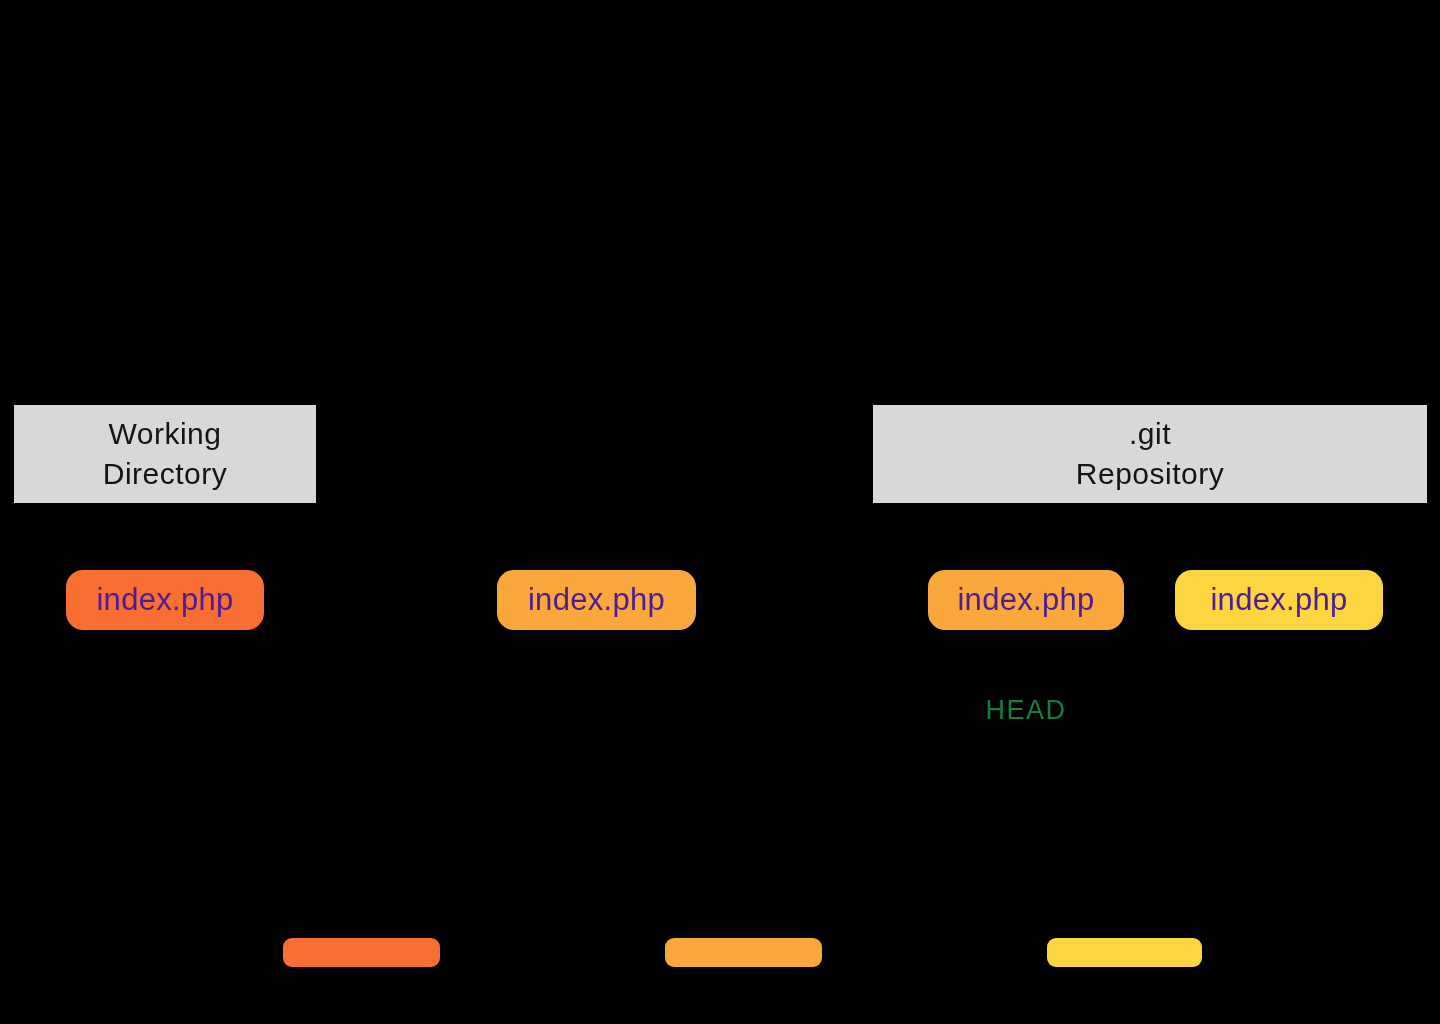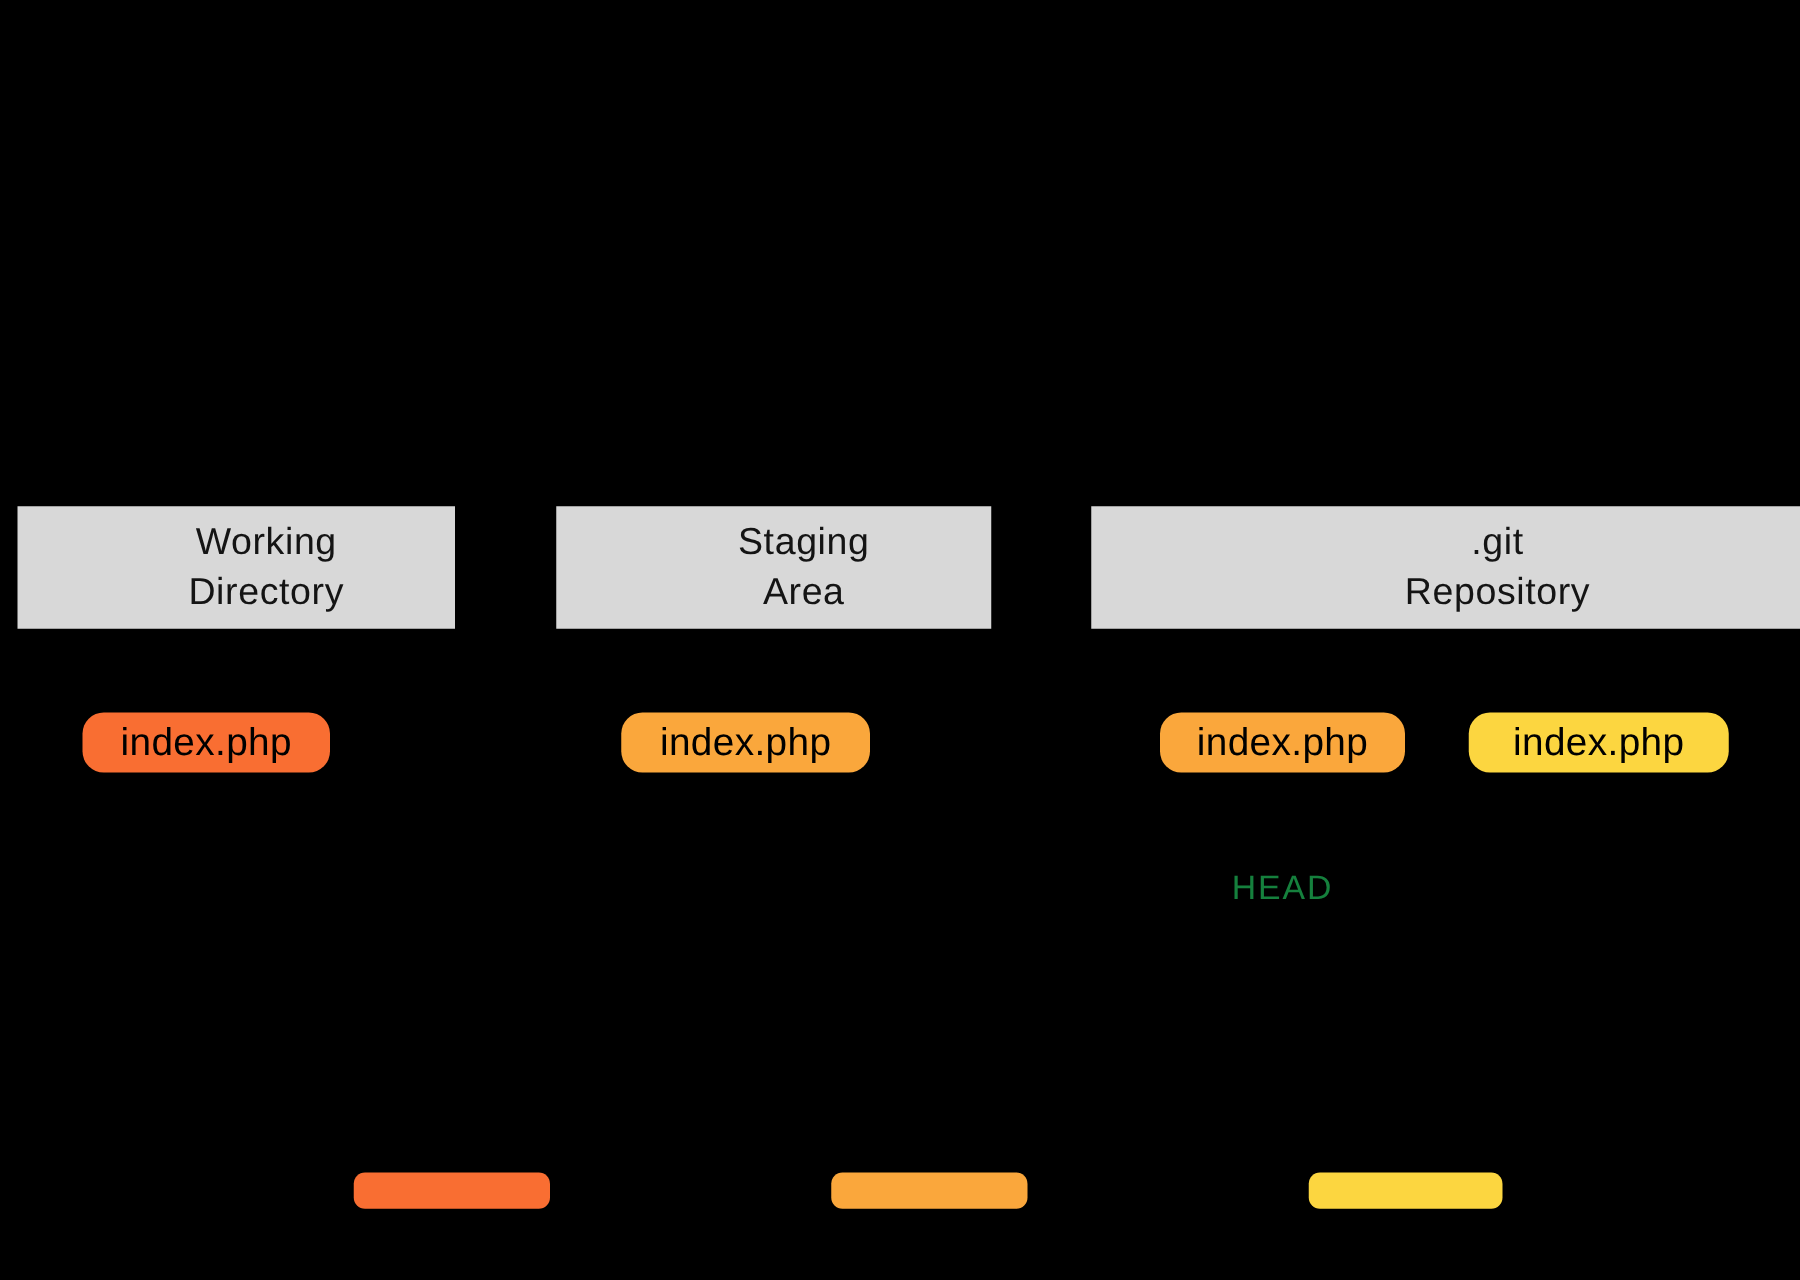--- a/index.html
+++ b/index.html
@@ -18,45 +18,44 @@
 
   
   .header-box {
     position: absolute;
     top: 405px;
     height: 98px;
     background: #D8D8D8;
     display: flex;
     align-items: center;
     justify-content: center;
-    padding-left: 48px;
   }
   .header-box .title {
     color: #141414;
     font-size: 30px;
     font-weight: 500;
     line-height: 40px;
     text-align: center;
     white-space: pre-line;
     letter-spacing: 0.5px;
   }
   #box-working    { left: 14px;  width: 302px; }
   #box-staging    { left: 445px; width: 300px; }
   #box-repository { left: 873px; width: 554px; }
 
   
   .file-pill {
     position: absolute;
     top: 570px;
-    height: 48px;
+    height: 60px;
     border-radius: 17px;
     display: flex;
     align-items: center;
     justify-content: center;
-    color: #000000;
+    color: #4c1d95;
     font-size: 31px;
     letter-spacing: 0.3px;
   }
   #pill-working      { left: 66px;   width: 198px; }
   #pill-staging      { left: 497px;  width: 199px; }
   #pill-repo-orange  { left: 928px;  width: 196px; }
   #pill-repo-yellow  { left: 1175px; width: 208px; }
 
   
   .head-label {
@@ -85,24 +84,20 @@
 </head>
 <body>
 
 <div id="canvas">
 
   <div class="header-box" id="box-working">
     <div class="title">Working
 Directory</div>
   </div>
 
-  <div class="header-box" id="box-staging">
-    <div class="title">Staging
-Area</div>
-  </div>
 
   <div class="header-box" id="box-repository">
     <div class="title">.git
 Repository</div>
   </div>
 
   <div class="file-pill" id="pill-working" style="background-color: rgb(249, 110, 50);">index.php</div>
 
   <div class="file-pill" id="pill-staging" style="background-color: rgb(250, 167, 60);">index.php</div>
 

